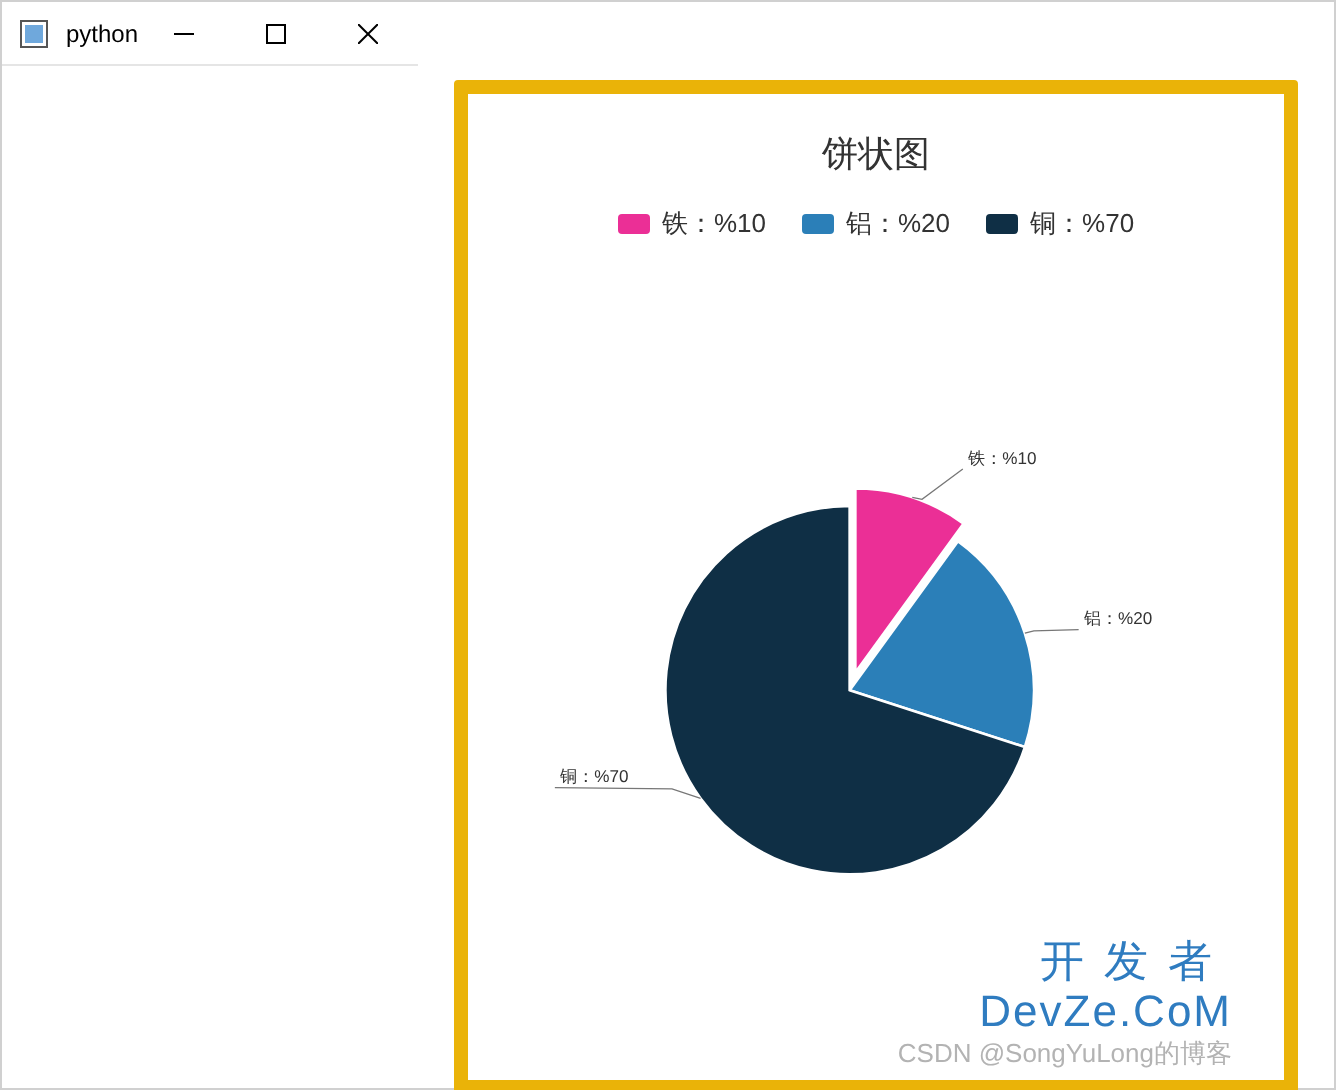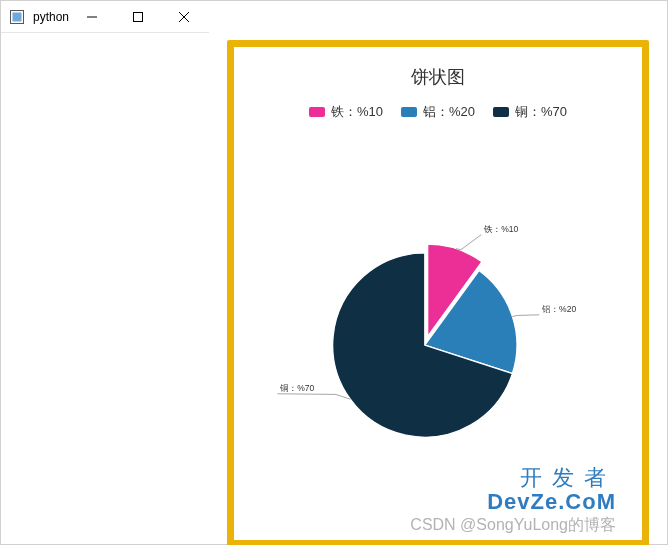--- a/index.html
+++ b/index.html
@@ -106,26 +106,26 @@
     }
     .watermark .l1 {
       font-size: 22px;
       color: #2f7cc0;
       font-weight: 400;
       letter-spacing: 10px;
     }
     .watermark .l2 {
       font-size: 22px;
       color: #2f7cc0;
-      font-weight: 700;
+      font-weight: 400;
       letter-spacing: 1px;
       position: relative;
     }
     .watermark .l0 {
-      font-size: 16px;
+      font-size: 13px;
       color: #b3b3b3;
       margin-top: 2px;
     }
   </style>
 </head>
 <body>
 
 <div class="window">
 
   <div class="titlebar">

